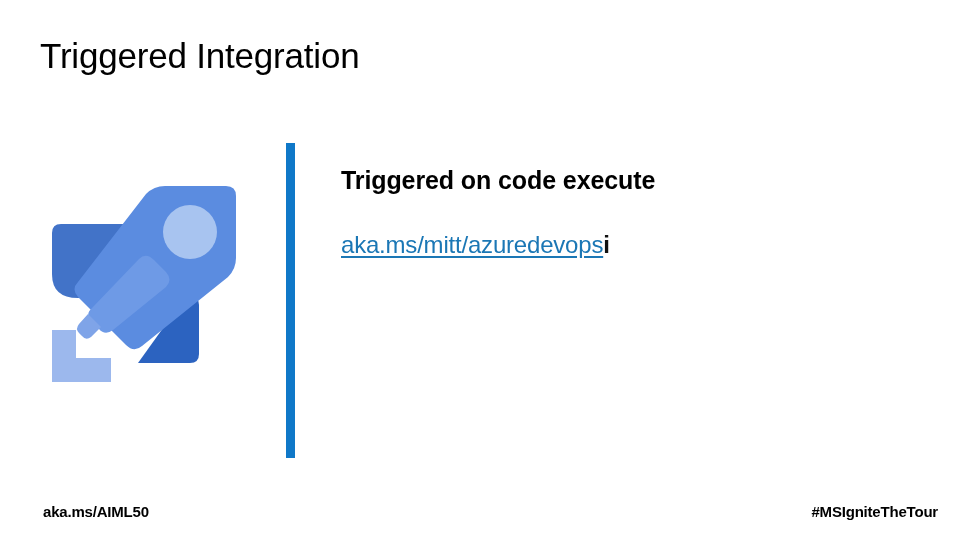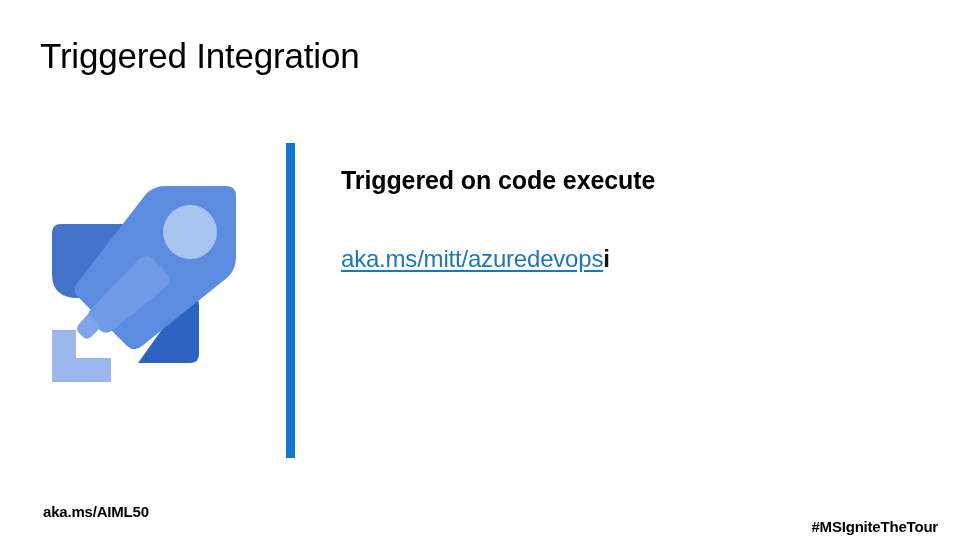--- a/index.html
+++ b/index.html
@@ -64,25 +64,24 @@
     line-height: 1;
     height: 57px;
     display: flex;
     align-items: flex-start;
     white-space: nowrap;
     letter-spacing: -0.1px;
   }
   .link-line {
     height: 40px;
     display: flex;
-    align-items: flex-end;
+    align-items: center;
     white-space: nowrap;
     font-size: 24px;
     line-height: 1;
-    margin-top: 6px;
   }
   .link-line .url {
     color: #1B77B5;
     text-decoration: underline;
     text-underline-offset: 3px;
     font-weight: 400;
     cursor: pointer;
     letter-spacing: -0.2px;
   }
   .link-line .url-suffix {
@@ -106,21 +105,20 @@
   .footer-right {
     position: absolute;
     right: 22px;
     top: 503px;
     font-size: 15px;
     font-weight: bold;
     color: #000000;
     letter-spacing: -0.2px;
     white-space: nowrap;
     text-align: right;
-    margin-top: 15px;
   }
 </style>
 </head>
 <body>
 
 <div class="slide-title">Triggered Integration</div>
 
 <div class="rocket-art">
   <svg viewBox="0 0 216 216" xmlns="http://www.w3.org/2000/svg">
 

